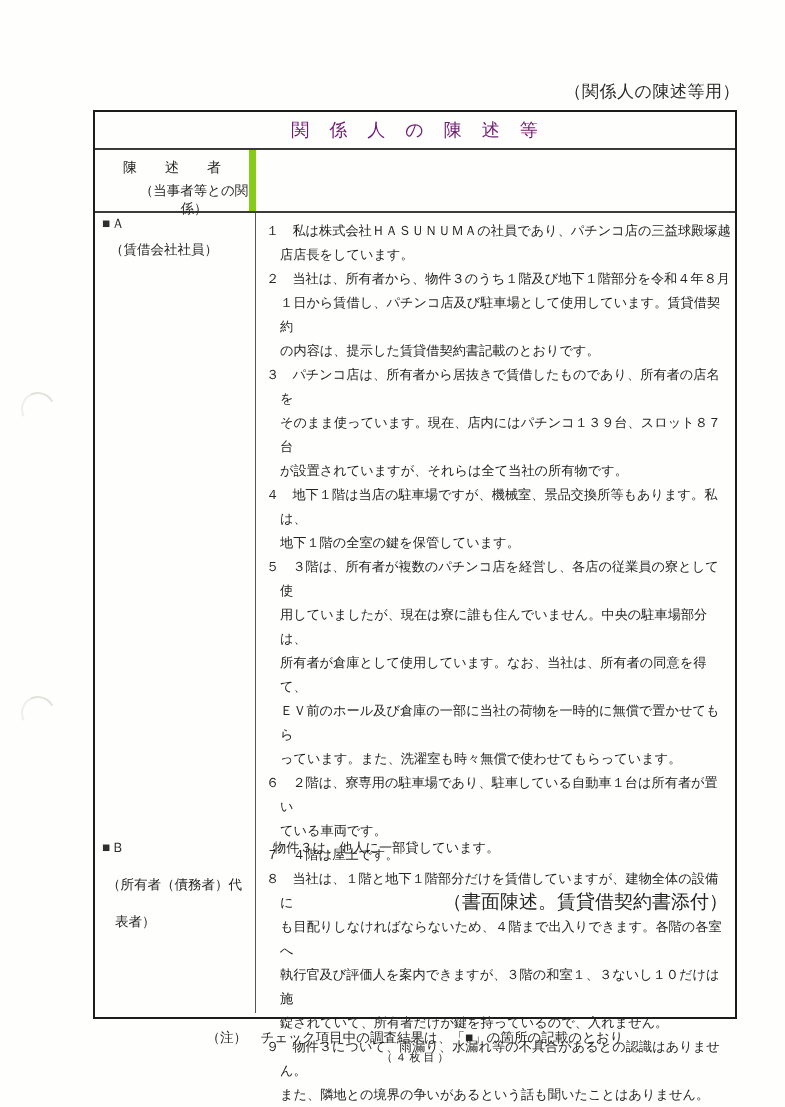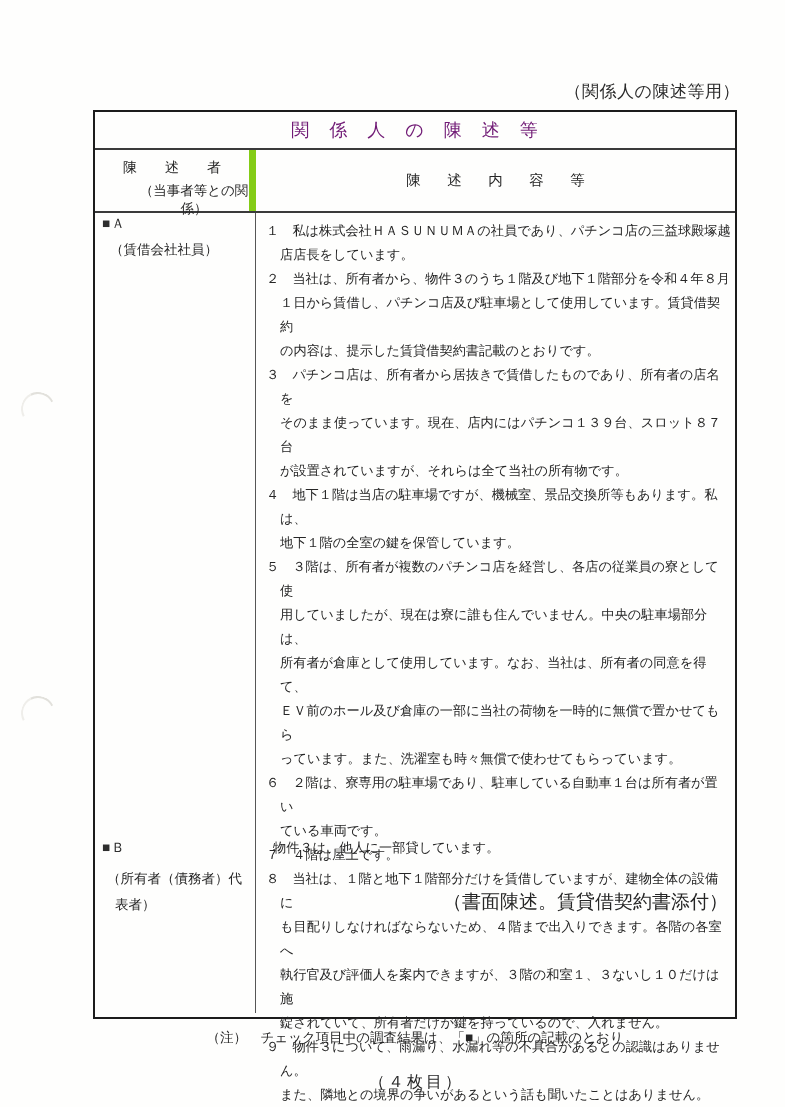--- a/index.html
+++ b/index.html
@@ -98,21 +98,21 @@
   }
 
   .marker { position: absolute; left: 7px; color: #2e2e2e; letter-spacing: 1px; }
   .marker-a { top: 2px; }
   .marker-b { top: 626px; }
   .relation-a { position: absolute; left: 15px; top: 28px; }
   .relation-b {
     position: absolute; left: 12px; top: 653px;
     white-space: pre-wrap;
     padding-left: 8px; text-indent: -8px;
-    line-height: 26px;
+    line-height: 37px;
   }
 
   .paras {
     position: absolute;
     top: 6px; left: 10px; right: 4px;
     line-height: 24px;
   }
   .para {
     white-space: pre-wrap;
     padding-left: 14px;
@@ -129,42 +129,41 @@
     font-size: 19px;
   }
 
   .footer {
     position: absolute;
     left: 93px; top: 1029px;
     width: 644px;
     text-align: center;
   }
   .footer .note { font-size: 13.5px; }
-  .footer .page-num { font-size: 16px; margin-top: 25px; letter-spacing: 3px; padding-left: 3px; }
+  .footer .page-num { font-size: 11px; margin-top: 3px; letter-spacing: 3px; padding-left: 3px; }
 </style>
 </head>
 <body>
 
 <div id="page">
 
   <div class="punch-hole hole-1"></div>
   <div class="punch-hole hole-2"></div>
 
   <div class="corner-label">（関係人の陳述等用）</div>
 
   <div class="doc-table">
 
     <div class="title-row">関　係　人　の　陳　述　等</div>
 
     <div class="header-row">
       <div class="header-left">
         <div class="speaker">陳　述　者</div>
         <div class="speaker-sub">（当事者等との関係）</div>
       </div>
-      <div class="header-right">陳　述　内　容　等</div>
     </div>
 
     <div class="body-row">
 
       <div class="body-left">
         <div class="marker marker-a">■Ａ</div>
         <div class="relation-a">（賃借会社社員）</div>
         <div class="marker marker-b">■Ｂ</div>
         <div class="relation-b">（所有者（債務者）代
 表者）</div>

